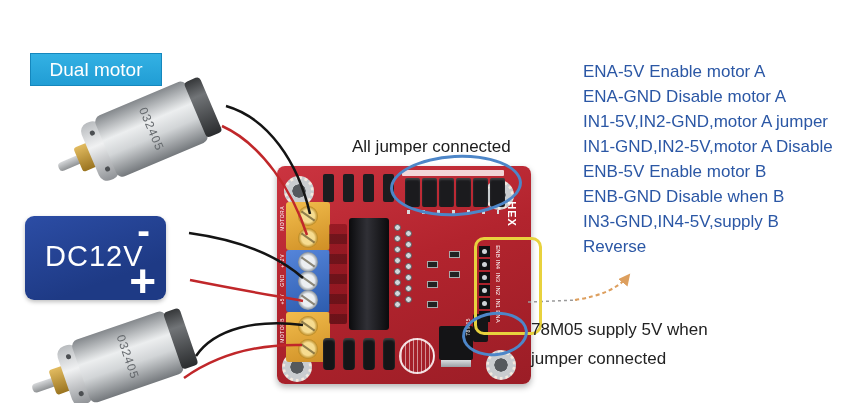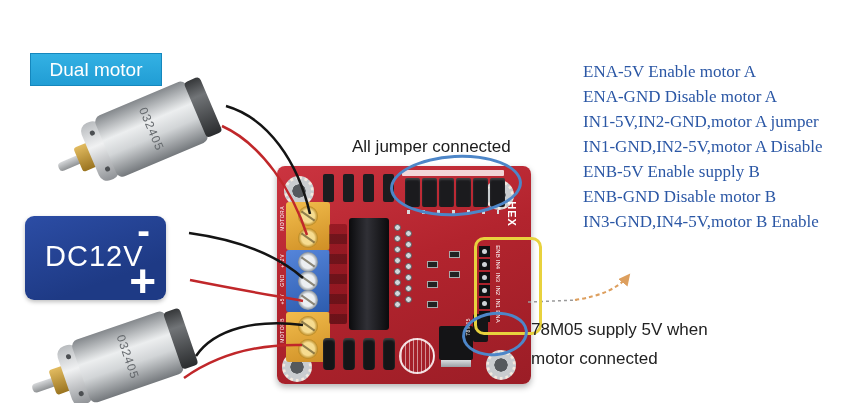--- a/index.html
+++ b/index.html
@@ -80,21 +80,21 @@
   .hex{position:absolute;left:222px;top:42px;color:#fff;font-weight:bold;font-size:11px;transform:rotate(90deg);letter-spacing:1px;}
 
   
   .ellipse{border:3px solid #4d86c8;border-radius:50%;}
   .ellipse.jumpers{left:390px;top:111px;width:126px;height:55px;transform:rotate(-3deg);}
   .ellipse.reg{left:462px;top:268px;width:60px;height:38px;transform:rotate(-6deg);}
   .yellowbox{left:474px;top:193px;width:62px;height:92px;border:3px solid #e8d23e;border-radius:10px;}
 
   
   .alljumper{left:352px;top:93px;font-size:17px;color:#1c1c1c;}
-  .notes{left:583px;top:15px;color:#2b57a5;font-size:17px;line-height:25px;font-family:Liberation Serif, serif;}
+  .notes{left:583px;top:15px;color:#2b57a5;font-size:17px;line-height:25px;}
   .regnote{left:531px;top:271px;color:#222;font-size:17px;line-height:29px;}
 
   svg.wires{position:absolute;left:0;top:0;z-index:3;}
   .z2{z-index:2;} .z4{z-index:4;} .z5{z-index:5;}
 </style>
 </head>
 <body>
 
 <div class="scene">
 
@@ -247,23 +247,23 @@
   <div class="abs yellowbox z4"></div>
   <div class="abs ellipse reg z4"></div>
 
   <div class="abs alljumper z5">All jumper connected</div>
 
   <div class="abs notes z5">
     <div>ENA-5V Enable motor A</div>
     <div>ENA-GND Disable motor A</div>
     <div>IN1-5V,IN2-GND,motor A jumper</div>
     <div>IN1-GND,IN2-5V,motor A Disable</div>
-    <div>ENB-5V Enable supply B</div>
-    <div>ENB-GND Disable motor B</div>
-    <div>IN3-GND,IN4-5V,motor B Enable</div>
+    <div>ENB-5V Enable motor B</div>
+    <div>ENB-GND Disable when B</div>
+    <div>IN3-GND,IN4-5V,supply B Reverse</div>
   </div>
 
   <div class="abs regnote z5">
     <div>78M05 supply 5V when</div>
-    <div>motor connected</div>
+    <div>jumper connected</div>
   </div>
 
 </div>
 
 </body></html>

